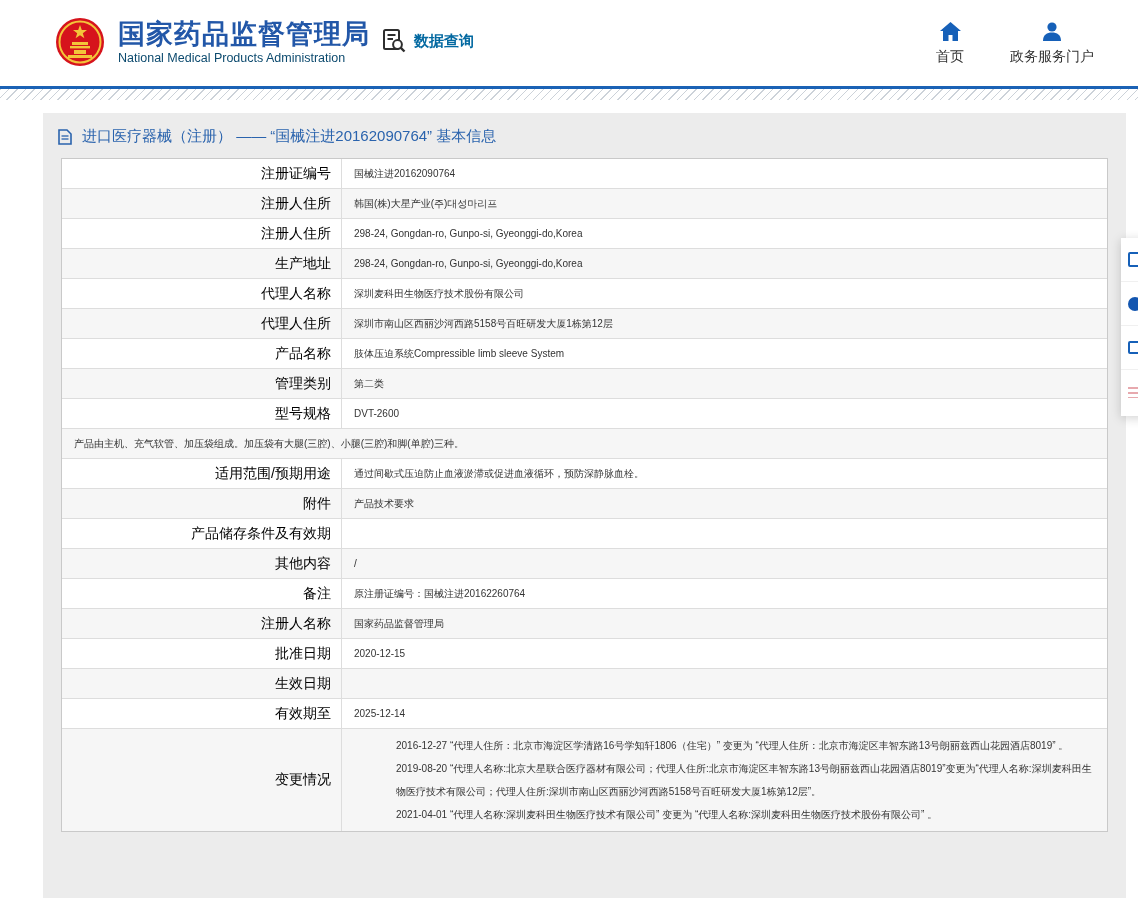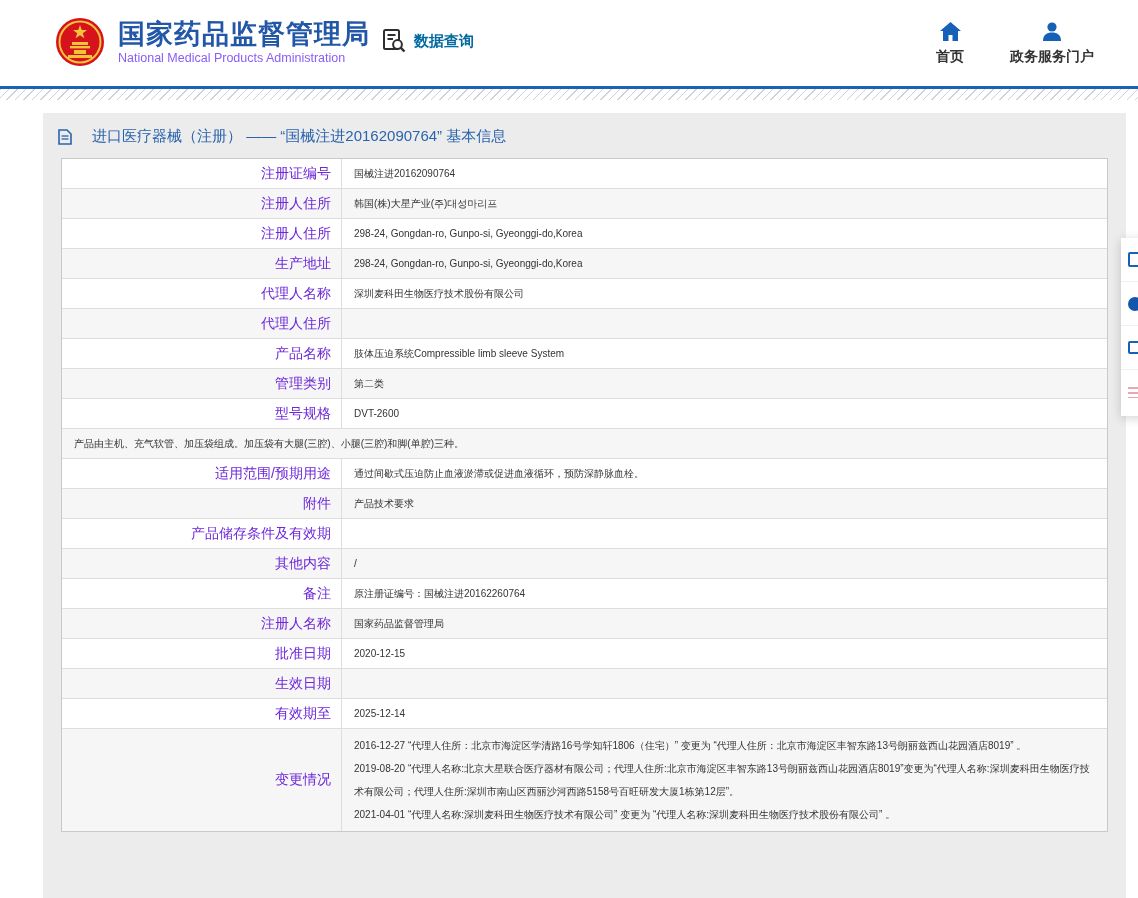--- a/index.html
+++ b/index.html
@@ -5,48 +5,48 @@
   * { box-sizing: border-box; margin: 0; padding: 0; }
   html,body { width:1138px; height:898px; overflow:hidden; background:#fff;
     font-family:"Liberation Sans","DejaVu Sans",sans-serif; }
 
   
   .header { position:absolute; top:0; left:0; width:1138px; height:86px; background:#fff; }
   .logo-wrap { position:absolute; left:55px; top:17px; display:flex; align-items:center; }
   .emblem { width:50px; height:50px; }
   .agency { margin-left:13px; }
   .agency-name { font-size:27px; font-weight:bold; color:#2257a8; letter-spacing:1px; line-height:30px; }
-  .agency-en { font-size:12.5px; color:#8b5cf6; margin-top:2px; }
+  .agency-en { font-size:12.5px; color:#0c4a6e; margin-top:2px; }
   .data-query { position:absolute; left:381px; top:28px; display:flex; align-items:center; gap:7px; cursor:pointer; }
   .data-query-label { font-size:15px; color:#0369a1; font-weight:600;font-family:Liberation Serif, serif; }
-  .top-nav { position:absolute; right:44px; top:22px; display:flex; gap:46px;font-weight:bold; }
+  .top-nav { position:absolute; right:44px; top:22px; display:flex; gap:46px; }
   .nav-item { display:flex; flex-direction:column; align-items:center; cursor:pointer; }
   .nav-item .nav-label { font-size:14px; color:#333; margin-top:7px; white-space:nowrap; }
 
   
   .header-divider { position:absolute; top:86px; left:0; width:1138px; height:14px;
     border-top:3px solid #1b62b5;
     background:repeating-linear-gradient(135deg,#ccd2d9 0px,#ccd2d9 1px,#ffffff 1px,#ffffff 6px); }
 
   
   .wrapper { position:absolute; left:43px; top:113px; width:1083px; height:785px; background:#ececec; }
-  .breadcrumb { padding:14px 0 12px 15px; display:flex; align-items:center; gap:20px; }
+  .breadcrumb { padding:14px 0 12px 15px; display:flex; align-items:center; gap:10px; }
   .breadcrumb-text { font-size:15px; color:#2a63ad; }
 
   
   .detail-table { margin-left:18px; width:1047px; background:#fff; border:1px solid #c9c9c9; }
   .row { display:flex; border-bottom:1px solid #ddd; min-height:30px; }
   .row:last-child { border-bottom:none; }
   .row:nth-child(even) { background:#f6f6f6; }
   .cell-label { width:280px; flex:0 0 280px; text-align:right; padding:5px 10px 5px 4px;
-    font-size:14px; color:#6d28d9; border-right:1px solid #ddd;
+    font-size:14px; color:#000000; border-right:1px solid #ddd;
     display:flex; justify-content:flex-end; align-items:center; gap:3px; }
   .cell-value { flex:1; padding:5px 10px 5px 12px; font-size:10px; color:#333;
     display:flex; flex-direction:column; justify-content:center; }
-  .cell-value .para { line-height:23px; }
+  .cell-value .para { line-height:23px;margin-left:42px; }
 
   
   .icon { display:inline-block; line-height:0; }
 
   
   .floating-panel { position:absolute; left:1121px; top:238px; width:120px; height:178px;
     background:#fff; box-shadow:0 2px 10px rgba(0,0,0,0.18); }
   .float-item { height:44px; border-bottom:1px solid #f0f0f0; display:flex; align-items:center;
     padding-left:7px; cursor:pointer; }
   .float-item:last-child { border-bottom:none; }
@@ -162,20 +162,23 @@
           <span>代理人名称</span>
         </div>
         <div class="cell-value">
           <span>深圳麦科田生物医疗技术股份有限公司</span>
         </div>
       </div>
       <div class="row">
         <div class="cell-label">
           <span>代理人住所</span>
         </div>
+        <div class="cell-value">
+          <span>深圳市南山区西丽沙河西路5158号百旺研发大厦1栋第12层</span>
+        </div>
       </div>
       <div class="row">
         <div class="cell-label">
           <span>产品名称</span>
         </div>
         <div class="cell-value">
           <span>肢体压迫系统Compressible limb sleeve System</span>
         </div>
       </div>
       <div class="row">

